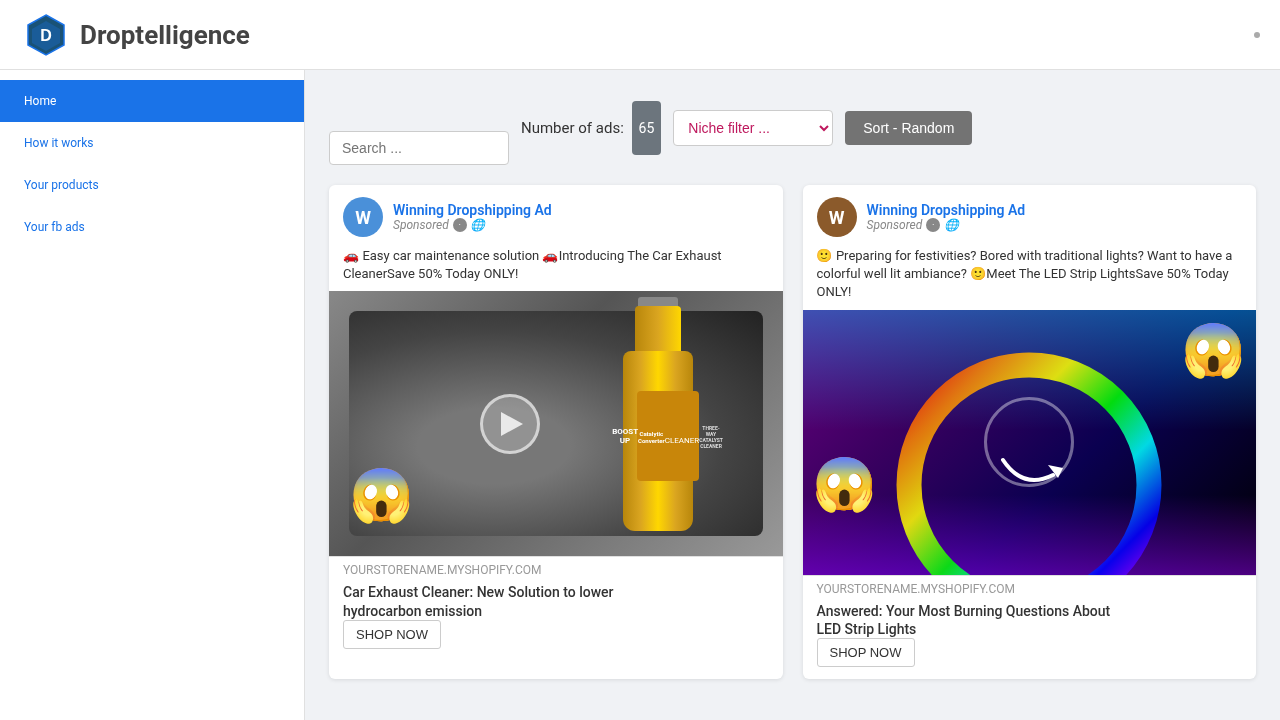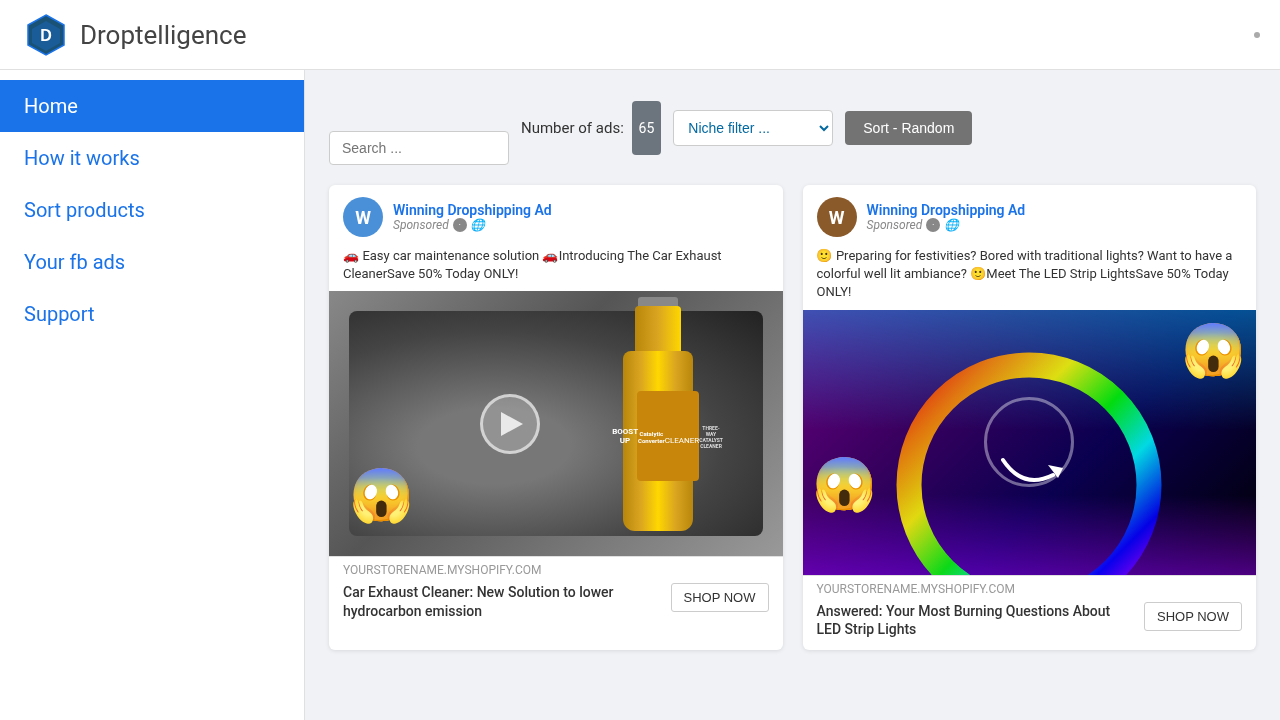--- a/index.html
+++ b/index.html
@@ -20,41 +20,41 @@
       align-items: center;
       gap: 12px;
     }
     #header-logo-icon {
       width: 44px;
       height: 44px;
     }
     #header-title {
       font-size: 26px;
       color: #444;
-      font-weight: 400;
+      font-weight: 700;
     }
 
     
     #layout {
       display: flex;
       min-height: calc(100vh - 70px);
     }
 
     
     #sidebar {
       width: 305px;
       background: #fff;
       border-right: 1px solid #e0e0e0;
       padding-top: 10px;
       flex-shrink: 0;
     }
     .sidebar-item {
       display: block;
       padding: 14px 24px;
-      font-size: 20px;
+      font-size: 12px;
       color: #1a73e8;
       text-decoration: none;
       cursor: pointer;
     }
     .sidebar-item.active {
       background: #1a73e8;
       color: #fff;
       border-radius: 0;
     }
     #sidebar-bottom {
@@ -97,21 +97,21 @@
       border-radius: 4px;
       padding: 19px 7px;
       font-size: 14px;
       margin-left: 4px;
     }
     #niche-filter {
       padding: 8px 10px;
       border: 1px solid #ccc;
       border-radius: 4px;
       font-size: 14px;
-      color: #0369a1;
+      color: #be185d;
       background: #fff;
       cursor: pointer;
       min-width: 160px;
     }
     #sort-button {
       background: #737373;
       color: #fff;
       border: none;
       padding: 9px 18px;
       border-radius: 4px;
@@ -335,20 +335,21 @@
       padding: 6px 14px 2px;
       font-size: 12px;
       color: #999;
       text-transform: uppercase;
     }
     .ad-footer-row {
       display: flex;
       align-items: flex-start;
       justify-content: space-between;
       padding: 4px 14px 12px;
+      flex-direction: column;
     }
     .ad-product-name {
       font-size: 14px;
       color: #333;
       font-weight: 500;
       line-height: 1.3;
       max-width: 75%;
     }
     .shop-now-btn {
       background: #fff;
@@ -387,23 +388,22 @@
     <span id="header-title">Droptelligence</span>
   </div>
   <div id="header-dot"></div>
 </div>
 
 <div id="layout">
 
   <nav id="sidebar">
     <a class="sidebar-item active">Home</a>
     <a class="sidebar-item">How it works</a>
-    <a class="sidebar-item">Sort products</a>
+    <a class="sidebar-item">Your products</a>
     <a class="sidebar-item">Your fb ads</a>
-    <a class="sidebar-item">Support</a>
   </nav>
 
   <main id="main">
 
     <div id="controls">
       <input type="text" id="search-input" placeholder="Search ..." style="">
       <span id="ads-count-label">
         <span>Number of ads:</span>
         <span id="ads-count-badge">65</span>
       </span>

